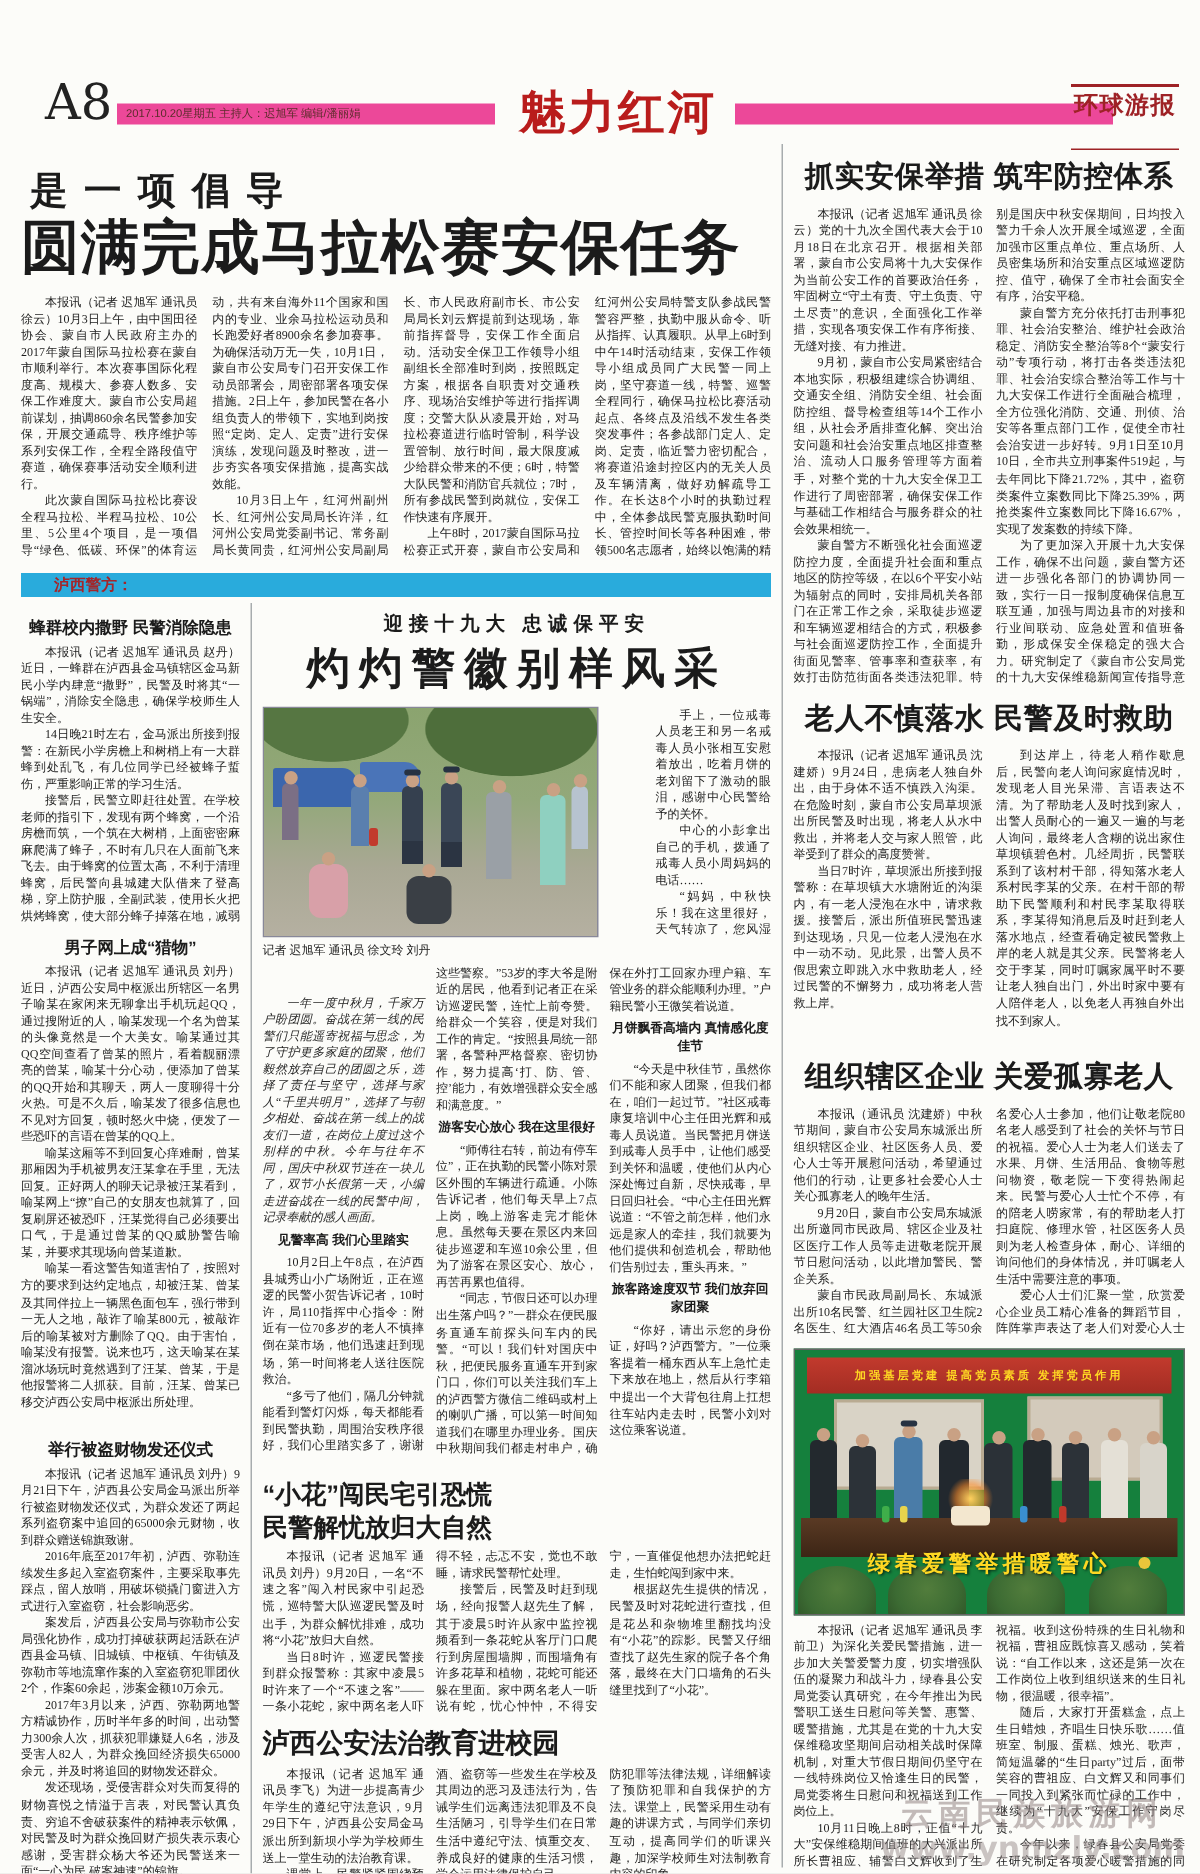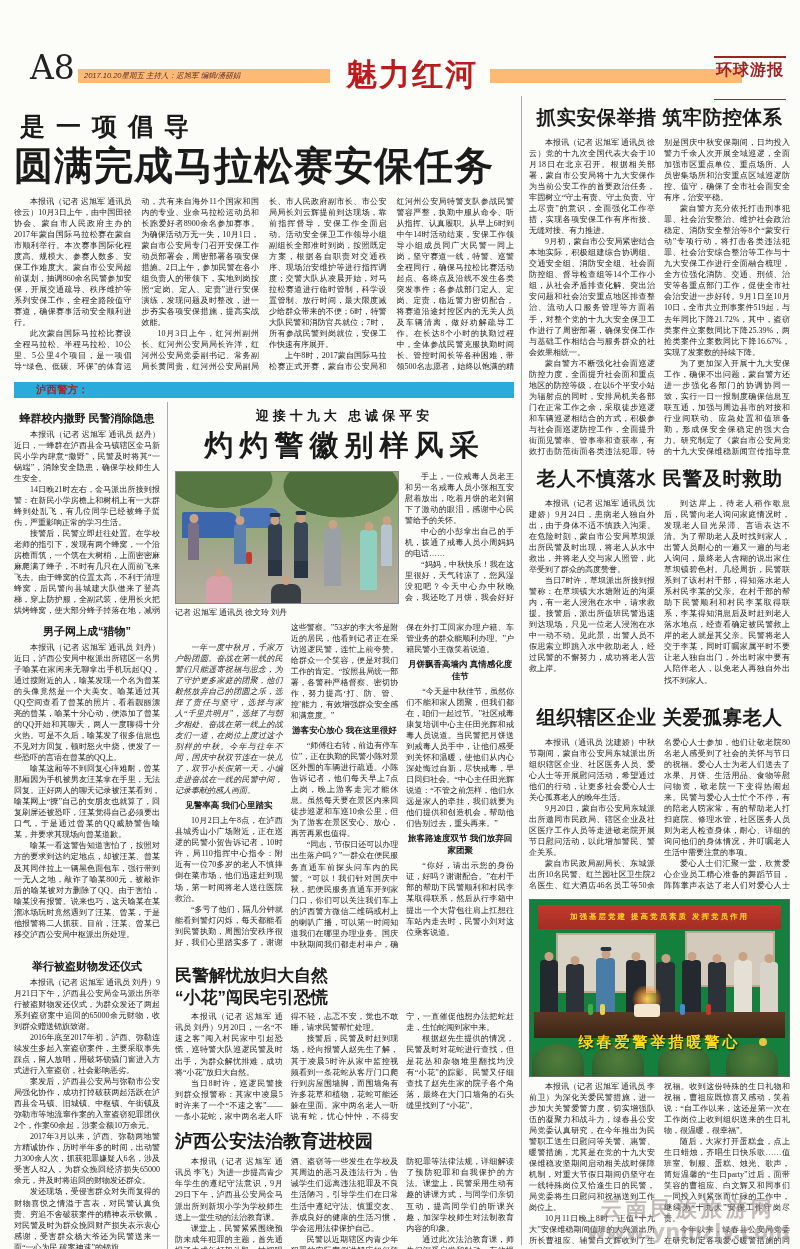--- a/index.html
+++ b/index.html
@@ -1,21 +1,21 @@
 <!DOCTYPE html>
 <html><head>
 <meta charset="utf-8">
 <style>
   html,body{margin:0;padding:0;background:#e7e6e2;}
   .page{width:800px;height:1249px;margin:0 auto;background:#fcfcf9;position:relative;overflow:hidden;
         border-right:2px solid #4a4a4a;font-family:"Liberation Serif",serif;color:#1b1b1b;}
   
   .header{position:absolute;top:0;left:0;right:0;height:96px;}
   .a8{position:absolute;left:30px;top:48px;font-family:"DejaVu Serif",serif;font-size:33px;color:#222;}
-  .bar{position:absolute;top:69px;height:14px;background:#fdba74;font-style:italic;}
+  .bar{position:absolute;top:69px;height:14px;background:#ec4899;}
   .bar-left{left:78px;width:252px;}
   .bar-right{left:490px;width:252px;}
   .date-line{position:absolute;left:6px;top:2px;font-size:7.5px;color:#5e2c2c;white-space:nowrap;font-family:"Liberation Sans",sans-serif;}
   .banner-title{position:absolute;left:337px;top:54px;width:150px;text-align:center;font-family:"Liberation Sans",sans-serif;
                 font-size:31px;font-weight:900;color:#b91c1c;letter-spacing:2px;}
   .masthead{position:absolute;right:14px;top:56px;color:#9e2226;font-weight:900;font-size:16px;letter-spacing:1px;
             border-top:2px solid #9e2226;border-bottom:1px solid #9e2226;padding:2px 2px 18px;font-family:"Liberation Sans",sans-serif;}
   
   .content{position:absolute;top:96px;left:14px;right:10px;bottom:4px;display:flex;}
   .left-main{width:500px;flex:none;}
@@ -35,21 +35,21 @@
   
   .lower{display:flex;height:852px;overflow:hidden;}
   .lcol{width:146px;flex:none;overflow:hidden;}
   .lcol h3{font-size:11px;font-weight:900;text-align:center;margin:9px 0 3px;font-family:"Liberation Sans",sans-serif;}
   .lbody1{height:186px;overflow:hidden;}
   .lbody2{height:308px;overflow:hidden;}
   .lbody3{height:286px;overflow:hidden;}
   .mcol{flex:1;overflow:hidden;}
   .mid-kicker{text-align:center;font-size:13px;font-weight:900;letter-spacing:4px;margin-top:5px;font-family:"Liberation Sans",sans-serif;}
   .mid-headline{text-align:center;font-size:29px;font-weight:900;letter-spacing:6px;margin:1px 0 5px;font-family:"Liberation Sans",sans-serif;}
-  .mid-top{display:flex;height:133px;overflow:hidden;}
+  .mid-top{display:flex;height:154px;overflow:hidden;gap:32px;}
   .mid-photo{width:222px;flex:none;position:relative;overflow:hidden;border:1px solid #889;
      background:
        radial-gradient(ellipse 95px 52px at 165px 14px, #4e6e3b 60%, transparent 61%),
        radial-gradient(ellipse 85px 46px at 45px 8px, #567642 60%, transparent 61%),
        linear-gradient(180deg,#8ba46f 0%,#93a87a 40%,#a9a894 70%,#b5b0a1 100%);}
   .mid-side{flex:1;padding-left:6px;overflow:hidden;}
   .credit{font-size:8px;margin:3px 0 4px;color:#222;text-indent:0;}
   .mid-body{columns:3;column-gap:8px;height:334px;overflow:hidden;}
   
   .bhead{font-size:17px;font-weight:900;line-height:1.28;width:250px;margin:9px 0 3px;font-family:"Liberation Sans",sans-serif;}
@@ -182,28 +182,28 @@
               <p class="intro">一年一度中秋月，千家万户盼团圆。奋战在第一线的民警们只能遥寄祝福与思念，为了守护更多家庭的团聚，他们毅然放弃自己的团圆之乐，选择了责任与坚守，选择与家人“千里共明月”，选择了与朝夕相处、奋战在第一线上的战友们一道，在岗位上度过这个别样的中秋。今年与往年不同，国庆中秋双节连在一块儿了，双节小长假第一天，小编走进奋战在一线的民警中间，记录奉献的感人画面。</p>
               <h4>见警率高 我们心里踏实</h4>
               <p>10月2日上午8点，在泸西县城秀山小广场附近，正在巡逻的民警小贺告诉记者，10时许，局110指挥中心指令：附近有一位70多岁的老人不慎摔倒在菜市场，他们迅速赶到现场，第一时间将老人送往医院救治。</p>
               <p>“多亏了他们，隔几分钟就能看到警灯闪烁，每天都能看到民警执勤，周围治安秩序很好，我们心里踏实多了，谢谢这些警察。”53岁的李大爷是附近的居民，他看到记者正在采访巡逻民警，连忙上前夸赞。给群众一个笑容，便是对我们工作的肯定。“按照县局统一部署，各警种严格督察、密切协作，努力提高‘打、防、管、控’能力，有效增强群众安全感和满意度。”</p>
               <h4>游客安心放心 我在这里很好</h4>
               <p>“师傅往右转，前边有停车位”，正在执勤的民警小陈对景区外围的车辆进行疏通。小陈告诉记者，他们每天早上7点上岗，晚上游客走完才能休息。虽然每天要在景区内来回徒步巡逻和车巡10余公里，但为了游客在景区安心、放心，再苦再累也值得。</p>
               <p>“同志，节假日还可以办理出生落户吗？”一群众在便民服务直通车前探头问车内的民警。“可以！我们针对国庆中秋，把便民服务直通车开到家门口，你们可以关注我们车上的泸西警方微信二维码或村上的喇叭广播，可以第一时间知道我们在哪里办理业务。国庆中秋期间我们都走村串户，确保在外打工回家办理户籍、车管业务的群众能顺利办理。”户籍民警小王微笑着说道。</p>
               <h4>月饼飘香高墙内 真情感化度佳节</h4>
               <p>“今天是中秋佳节，虽然你们不能和家人团聚，但我们都在，咱们一起过节。”社区戒毒康复培训中心主任田光辉和戒毒人员说道。当民警把月饼送到戒毒人员手中，让他们感受到关怀和温暖，使他们从内心深处悔过自新，尽快戒毒，早日回归社会。“中心主任田光辉说道：“不管之前怎样，他们永远是家人的牵挂，我们就要为他们提供和创造机会，帮助他们告别过去，重头再来。”</p>
               <h4>旅客路途度双节 我们放弃回家团聚</h4>
-              <p>“你好，请出示您的身份证，好吗？谢谢配合。”在村干部的帮助下民警顺利和村民李某取得联系，然后从行李箱中提出一个大背包往肩上扛想往车站内走去时，民警小刘对这位乘客说道。</p>
+              <p>“你好，请出示您的身份证，好吗？泸西警方。”一位乘客提着一桶东西从车上急忙走下来放在地上，然后从行李箱中提出一个大背包往肩上扛想往车站内走去时，民警小刘对这位乘客说道。</p>
               <p>“同志，进入车站后，请注意保管自己的财物，不能在候车室睡觉，以免他人有可乘之机。”在检查完乘客身份证后，小刘与他交流，“需要我来帮你提一些东西吗？”“警察同志，谢谢你的提醒，我是外出打工，身上也没有什么值钱的东西，不怕！”乘客笑着说。</p>
             </div>
 
           <div>
             <div class="bhead">
+              <div>“小花”闯民宅引恐慌</div>
               <div>民警解忧放归大自然</div>
-              <div>“小花”闯民宅引恐慌</div>
             </div>
             <div class="bbody1">
                 <p>本报讯（记者 迟旭军 通讯员 刘丹）9月20日，一名“不速之客”闯入村民家中引起恐慌，巡特警大队巡逻民警及时出手，为群众解忧排难，成功将“小花”放归大自然。</p>
                 <p>当日8时许，巡逻民警接到群众报警称：其家中凌晨5时许来了一个“不速之客”——一条小花蛇，家中两名老人吓得不轻，忐忑不安，觉也不敢睡，请求民警帮忙处理。</p>
                 <p>接警后，民警及时赶到现场，经向报警人赵先生了解，其于凌晨5时许从家中监控视频看到一条花蛇从客厅门口爬行到房屋围墙脚，而围墙角有许多花草和植物，花蛇可能还躲在里面。家中两名老人一听说有蛇，忧心忡忡，不得安宁，一直催促他想办法把蛇赶走，生怕蛇闯到家中来。</p>
                 <p>根据赵先生提供的情况，民警及时对花蛇进行查找，但是花丛和杂物堆里翻找均没有“小花”的踪影。民警又仔细查找了赵先生家的院子各个角落，最终在大门口墙角的石头缝里找到了“小花”。</p>
               </div>
           </div>
 
           <div>

